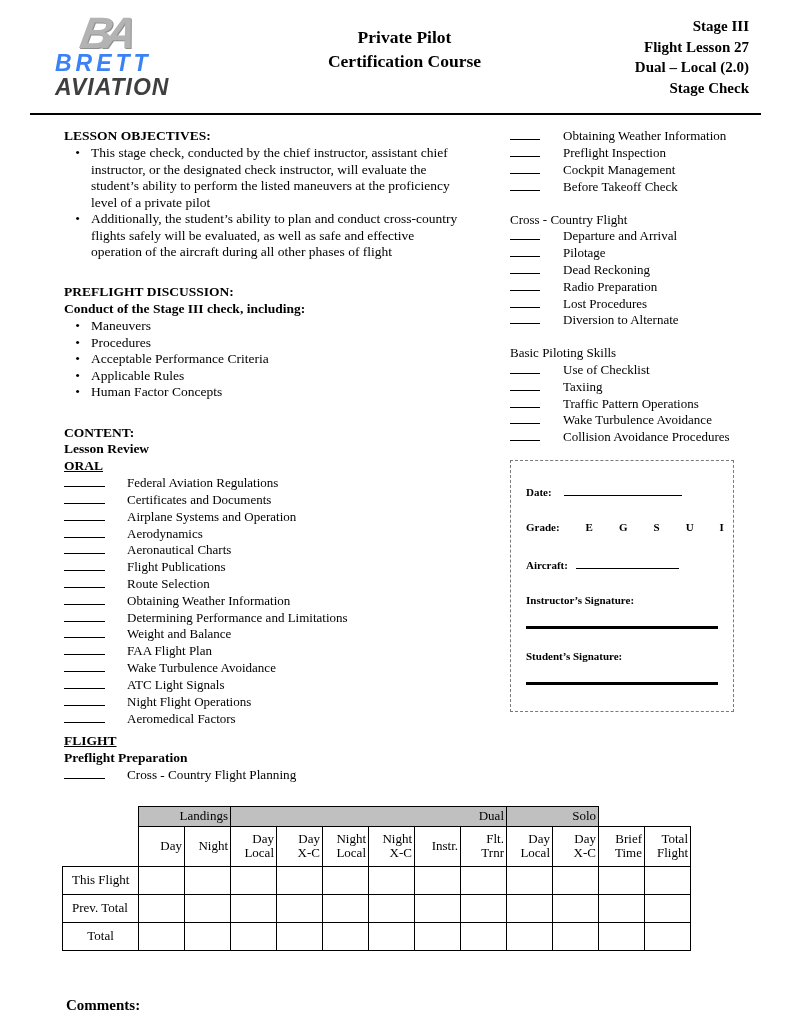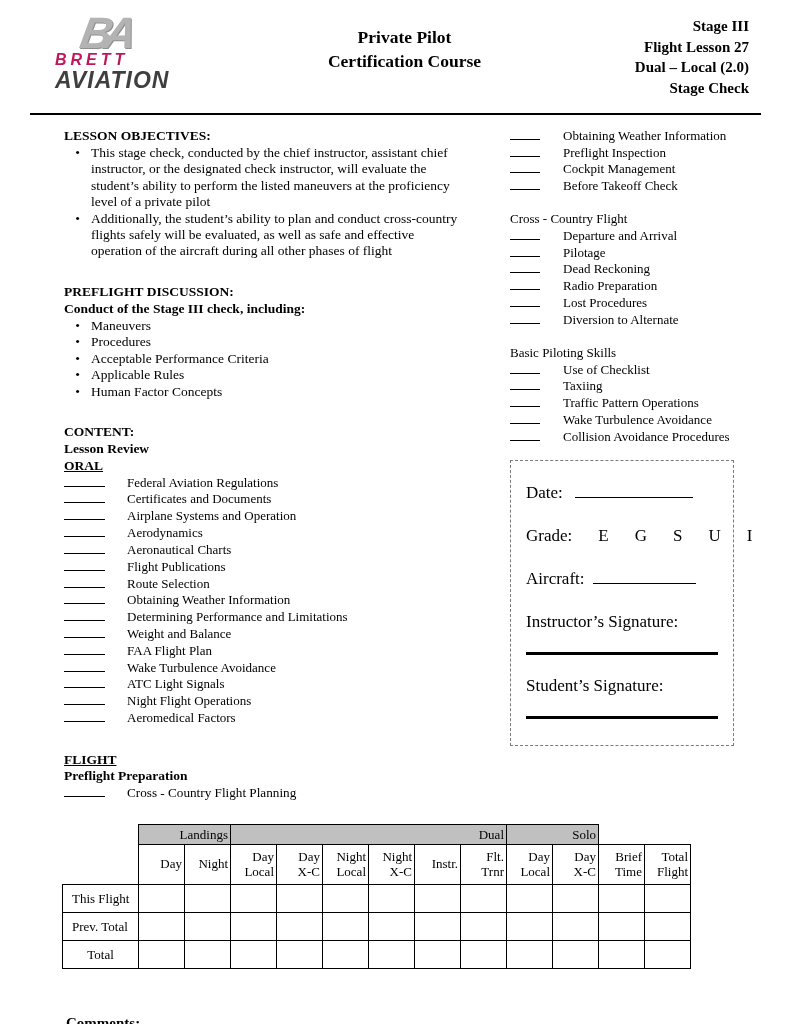--- a/index.html
+++ b/index.html
@@ -24,21 +24,21 @@
   .logo { width: 190px; font-family: "Liberation Sans", sans-serif; font-style: italic; font-weight: bold; }
   .logo-ba {
     font-size: 44px;
     line-height: 0.85;
     color: #b3b3b3;
     letter-spacing: -8px;
     transform: skewX(-10deg);
     margin-left: 26px;
     text-shadow: 1px 1px 0 #8f8f8f;
   }
-  .logo-brett   { font-size: 16px; color: #be185d; letter-spacing: 4px; line-height: 1.02; margin-top: 1px; }
+  .logo-brett   { font-size: 23px; color: #3b82f6; letter-spacing: 4px; line-height: 1.02; margin-top: 1px; }
   .logo-aviation{ font-size: 23px; color: #3f3f3f; letter-spacing: 1px; line-height: 1.02; }
 
   .course-title {
     flex: 1;
     text-align: center;
     font-weight: bold;
     font-size: 17.5px;
     line-height: 1.35;
     padding-top: 12px;
   }
@@ -81,22 +81,22 @@
   .blank-l { width: 41px; margin-right: 22px; }
   .blank-r { width: 30px; margin-right: 23px; }
   .chk-row.bold-row { font-weight: normal; margin-top: 18px; }
 
   
   .grade-box {
     width: 224px;
     border: 1px dashed #7a7a7a;
     margin-top: 15px;
     padding: 22px 15px 26px 15px;
-    font-size: 17px;
-    font-weight: normal;
+    font-size: 11px;
+    font-weight: bold;
   }
   .gb-row { margin-bottom: 23px; white-space: nowrap; }
   .gb-underline { display: inline-block; border-bottom: 1px solid #000; height: 13px; vertical-align: baseline; }
   .date-line { width: 118px; margin-left: 12px; }
   .aircraft-line { width: 103px; margin-left: 8px; }
   .grade-letter { display: inline-block; margin-left: 26px; }
   .sig-line { border: none; border-top: 3px solid #000; margin: 20px 0 21px 0; }
   .sig-line.last { margin-bottom: 0; }
 
   

